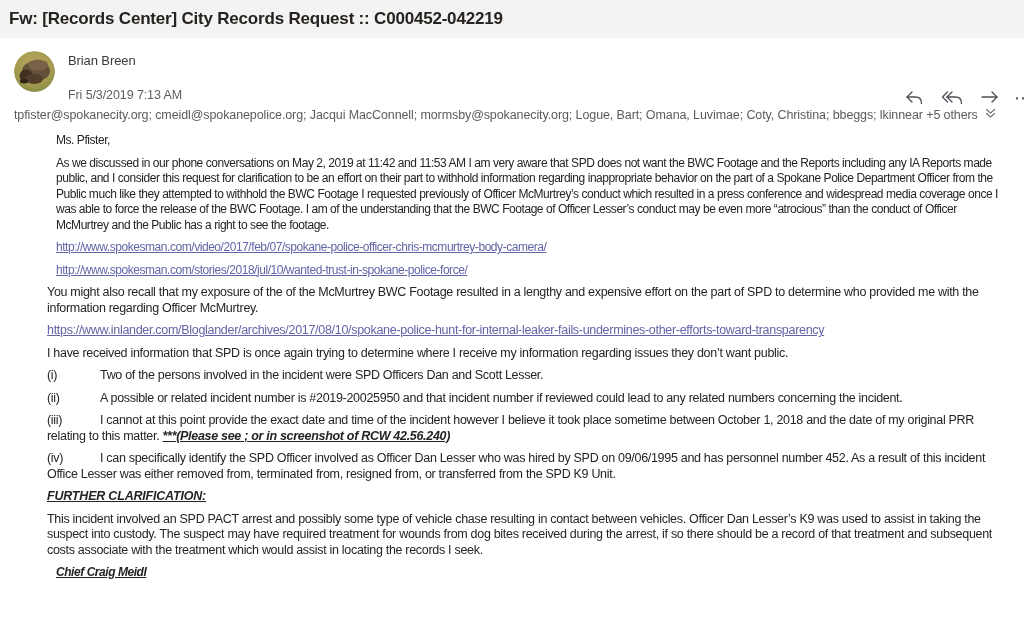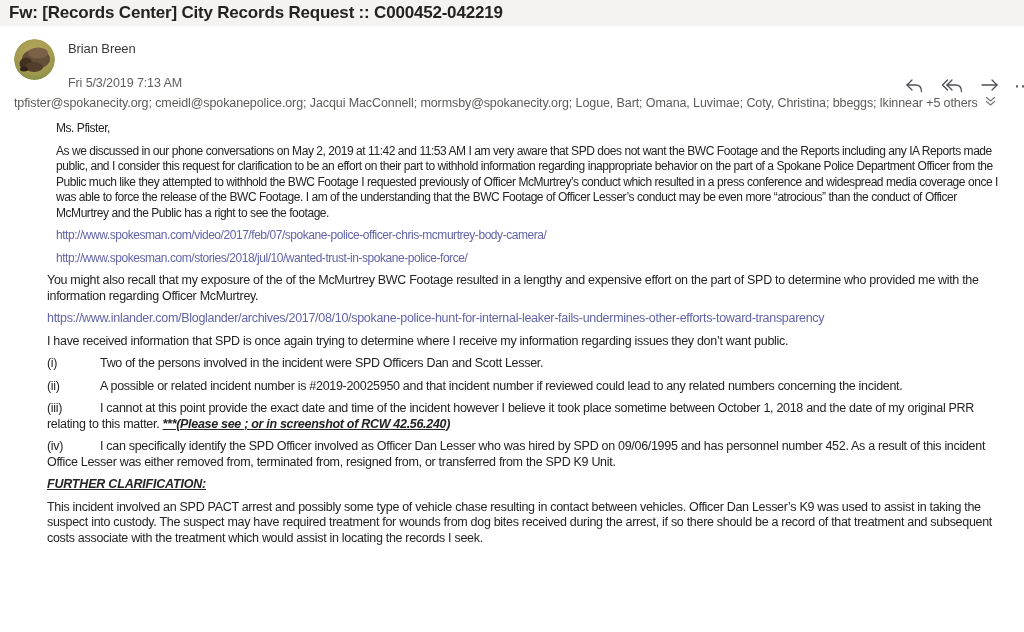--- a/index.html
+++ b/index.html
@@ -5,21 +5,21 @@
   * { margin: 0; padding: 0; box-sizing: border-box; }
   html, body {
     width: 1024px; height: 632px;
     overflow: hidden;
     background: #ffffff;
     font-family: "Liberation Sans", sans-serif;
     color: #242424;
   }
   
   .titlebar {
-    width: 100%; height: 26px;
+    width: 100%; height: 38px;
     background: #f5f3f1;
     display: flex; align-items: center;
     padding: 0 9px;
   }
   .titlebar .subject {
     font-size: 17px; font-weight: 700; color: #252321;
     letter-spacing: -0.2px;
     white-space: nowrap;
   }
   
@@ -63,21 +63,21 @@
   
   .email-body {
     padding: 11px 12px 0 47px;
     line-height: 15.5px;
   }
   .email-body p { margin: 0 0 7px 0; }
   .sec-a { font-size: 12px;   letter-spacing: -0.45px; }
   .sec-b { font-size: 12.5px; letter-spacing: -0.3px; }
   .indent-a { margin-left: 9px !important; }
   a.body-link {
-    color: #6264a7; cursor: pointer; text-align: right;
+    color: #6264a7; text-decoration: underline; cursor: pointer; text-align: right;
   }
   .list-num { display: inline-block; min-width: 53px; }
   .emph {
     font-weight: 700; font-style: italic; text-decoration: underline; text-align: right;
   }
   .heading-line {
     font-weight: 700; font-style: italic; text-decoration: underline;
     letter-spacing: -0.2px;
   }
   .contact-line {
@@ -174,15 +174,16 @@
 
   <p class="sec-b"><span class="list-num">(iii)</span><span>I cannot at this point provide the exact date and time of the incident however I believe it took place sometime between October 1, 2018 and the date of my original PRR relating to this matter.</span> <span class="emph">***(Please see ; or  in screenshot of RCW 42.56.240)</span></p>
 
   <p class="sec-b"><span class="list-num">(iv)</span><span>I can specifically identify the SPD Officer involved as Officer Dan Lesser who was hired by SPD on 09/06/1995 and has personnel number 452. As a result of this incident Office Lesser was either removed from, terminated from, resigned from, or transferred from the SPD K9 Unit.</span></p>
 
   <p class="sec-b heading-line">FURTHER CLARIFICATION:</p>
 
   <p class="sec-b">This incident involved an SPD PACT arrest and possibly some type of vehicle chase resulting in contact between vehicles. Officer Dan Lesser’s K9 was used to assist in taking the suspect into custody. The suspect may have required treatment for wounds from dog bites received during the arrest, if so there should be a record of that treatment and subsequent costs associate with the treatment which would assist in locating the records I seek.</p>
 
 
+  <p class="sec-a indent-a contact-line">Chief Craig Meidl</p>
 
 
 </div>
 
 </body></html>

